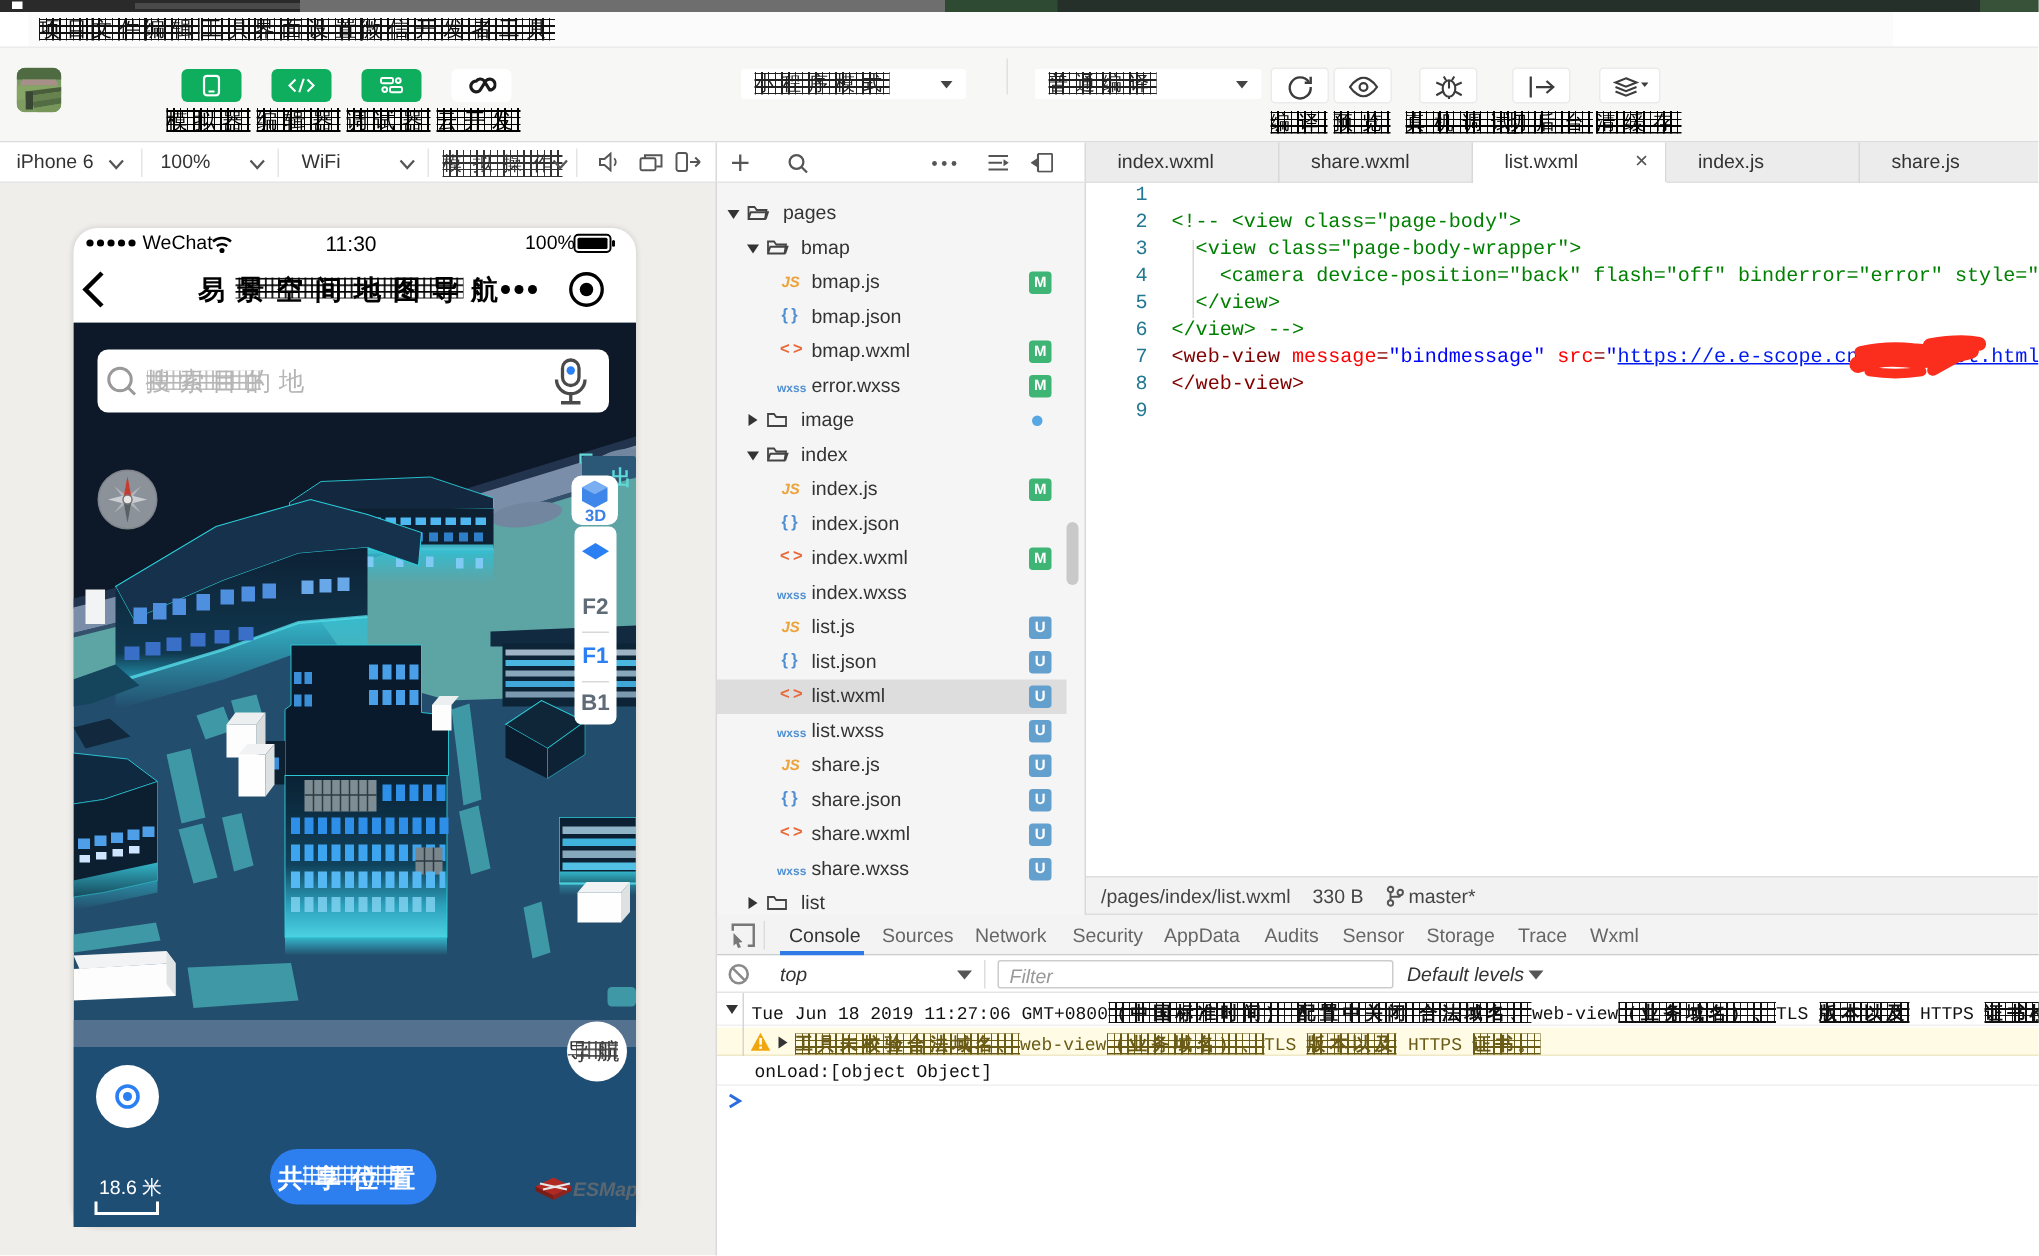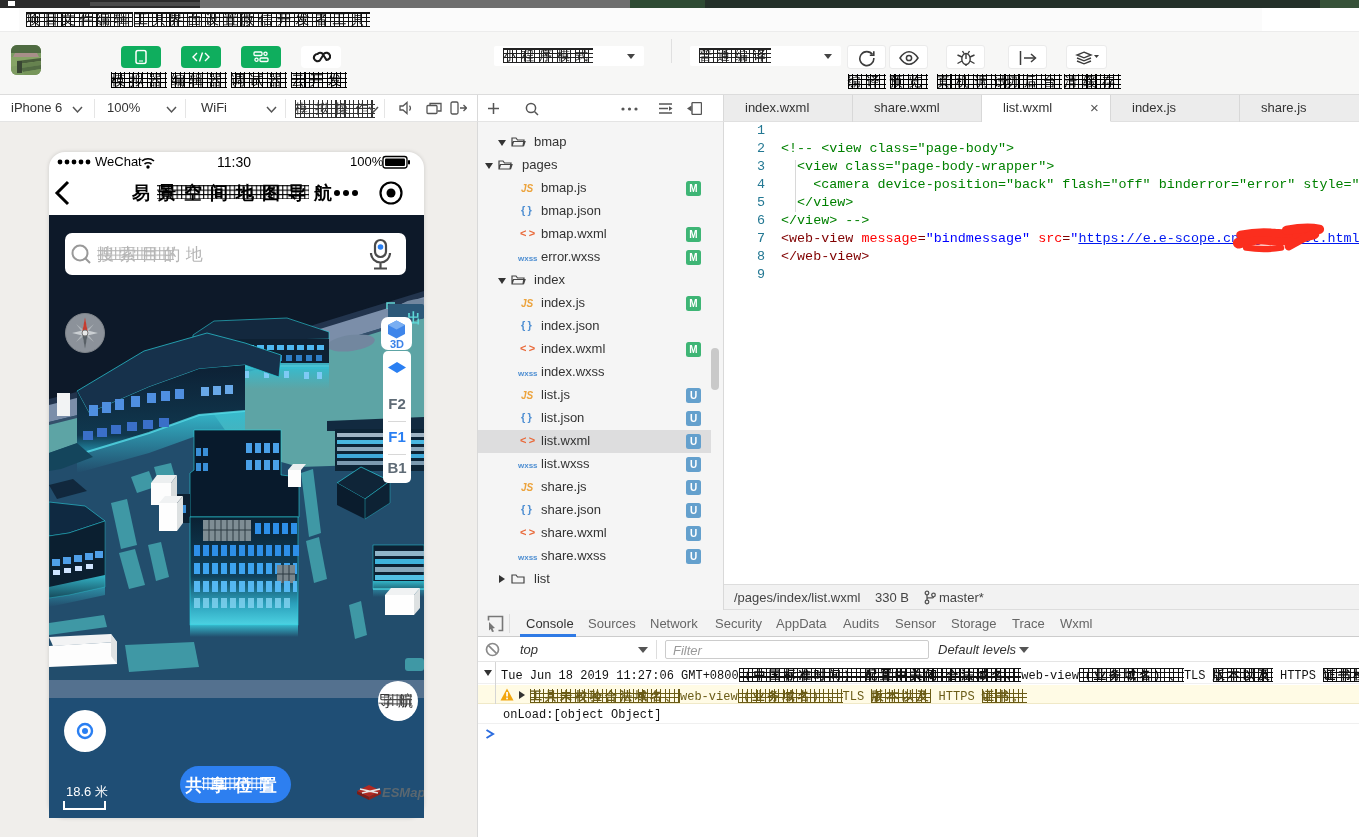--- a/index.html
+++ b/index.html
@@ -20,21 +20,21 @@
     border-bottom:1px solid #dcdcdc; border-top:1px solid #ececec;}
   .gbtn { position:absolute; top:14px; width:40px; height:22px; background:#0fae5e;
     border-radius:4px; }
   .gbtn svg { position:absolute; left:50%; top:50%; transform:translate(-50%,-50%); }
   .blabel { position:absolute; top:40px; font-size:14px; color:#000; width:60px; letter-spacing:4.5px; white-space:nowrap; }
   .drop { position:absolute; top:14px; height:20px; background:#fff; border-radius:2px;
     font-size:13px; color:#222; line-height:20px; padding-left:9px; letter-spacing:5px; }
   .drop .caret { position:absolute; right:9px; top:8px; width:0; height:0;
     border-left:4px solid transparent; border-right:4px solid transparent; border-top:5px solid #444; }
   .tbicon { position:absolute; top:13px; height:24px; background:#fff; border-radius:3px; border:1px solid #ebebeb; }
-  .tblabel { position:absolute; top:41px; font-size:13px; color:#000; text-align:center; letter-spacing:6px; white-space:nowrap; }
+  .tblabel { position:absolute; top:41px; font-size:13px; color:#000; text-align:left; letter-spacing:6px; white-space:nowrap; }
   
   #simtoolbar { left:0; top:95px; width:478px; height:27px; background:#fff;
     border-bottom:1px solid #e4e4e4; border-right:1px solid #d9d9d9; font-size:13px; color:#333; }
   #treetoolbar { left:478px; top:95px; width:246px; height:27px; background:#fff;
     border-bottom:1px solid #e4e4e4; border-right:1px solid #d9d9d9; }
   #simarea { left:0; top:122px; width:478px; height:715px; background:#f0eeeb;
     border-right:1px solid #d9d9d9; }
   #treepanel { left:478px; top:122px; width:246px; height:488px; background:#f5f5f5;
     border-right:1px solid #d9d9d9; overflow:hidden; }
   
@@ -641,51 +641,59 @@
       <text x="348" y="194" font-size="15" font-weight="bold" fill="#5f6b76" text-anchor="middle">F2</text>
       <path d="M339,206.5 H357" stroke="#d8d8d8" stroke-width="1"></path>
       <text x="348" y="227" font-size="15" font-weight="bold" fill="#2a7ff2" text-anchor="middle">F1</text>
       <path d="M339,239.5 H357" stroke="#d8d8d8" stroke-width="1"></path>
       <text x="348" y="258" font-size="15" font-weight="bold" fill="#5f6b76" text-anchor="middle">B1</text>
     </svg>
   </div>
   <div id="treepanel" class="abs">
     <div id="treerows" style="position:absolute;left:0;top:9px;width:246px;font-size:13px;color:#333">
       <div class="trow">
+          <i class="ar dn" style="left:7px"></i>
+          <svg class="fold" style="left:20px">
+            <use href="#fopen"></use>
+          </svg>
+          <span style="left:44px">pages</span>
+        </div>
+      <div class="trow">
           <i class="ar dn" style="left:20px"></i>
           <svg class="fold" style="left:33px">
             <use href="#fopen"></use>
           </svg>
           <span style="left:56px">bmap</span>
         </div>
       <div class="trow">
-          <i class="ar dn" style="left:7px"></i>
-          <svg class="fold" style="left:20px">
-            <use href="#fopen"></use>
-          </svg>
-          <span style="left:44px">pages</span>
-        </div>
-      <div class="trow">
           <b class="fjs">JS</b>
           <span class="f2">bmap.js</span>
           <b class="bdg m">M</b>
         </div>
       <div class="trow">
           <b class="fjson">{ }</b>
           <span class="f2">bmap.json</span>
         </div>
       <div class="trow">
           <b class="fwxml">&lt; &gt;</b>
           <span class="f2">bmap.wxml</span>
           <b class="bdg m">M</b>
         </div>
       <div class="trow">
           <b class="fwxss">wxss</b>
           <span class="f2">error.wxss</span>
           <b class="bdg m">M</b>
+        </div>
+      <div class="trow">
+          <i class="ar rt" style="left:21px"></i>
+          <svg class="fold" style="left:33px">
+            <use href="#fclosed"></use>
+          </svg>
+          <span style="left:56px">image</span>
+          <i class="dot"></i>
         </div>
       <div class="trow">
           <i class="ar dn" style="left:20px"></i>
           <svg class="fold" style="left:33px">
             <use href="#fopen"></use>
           </svg>
           <span style="left:56px">index</span>
         </div>
       <div class="trow">
           <b class="fjs">JS</b>

